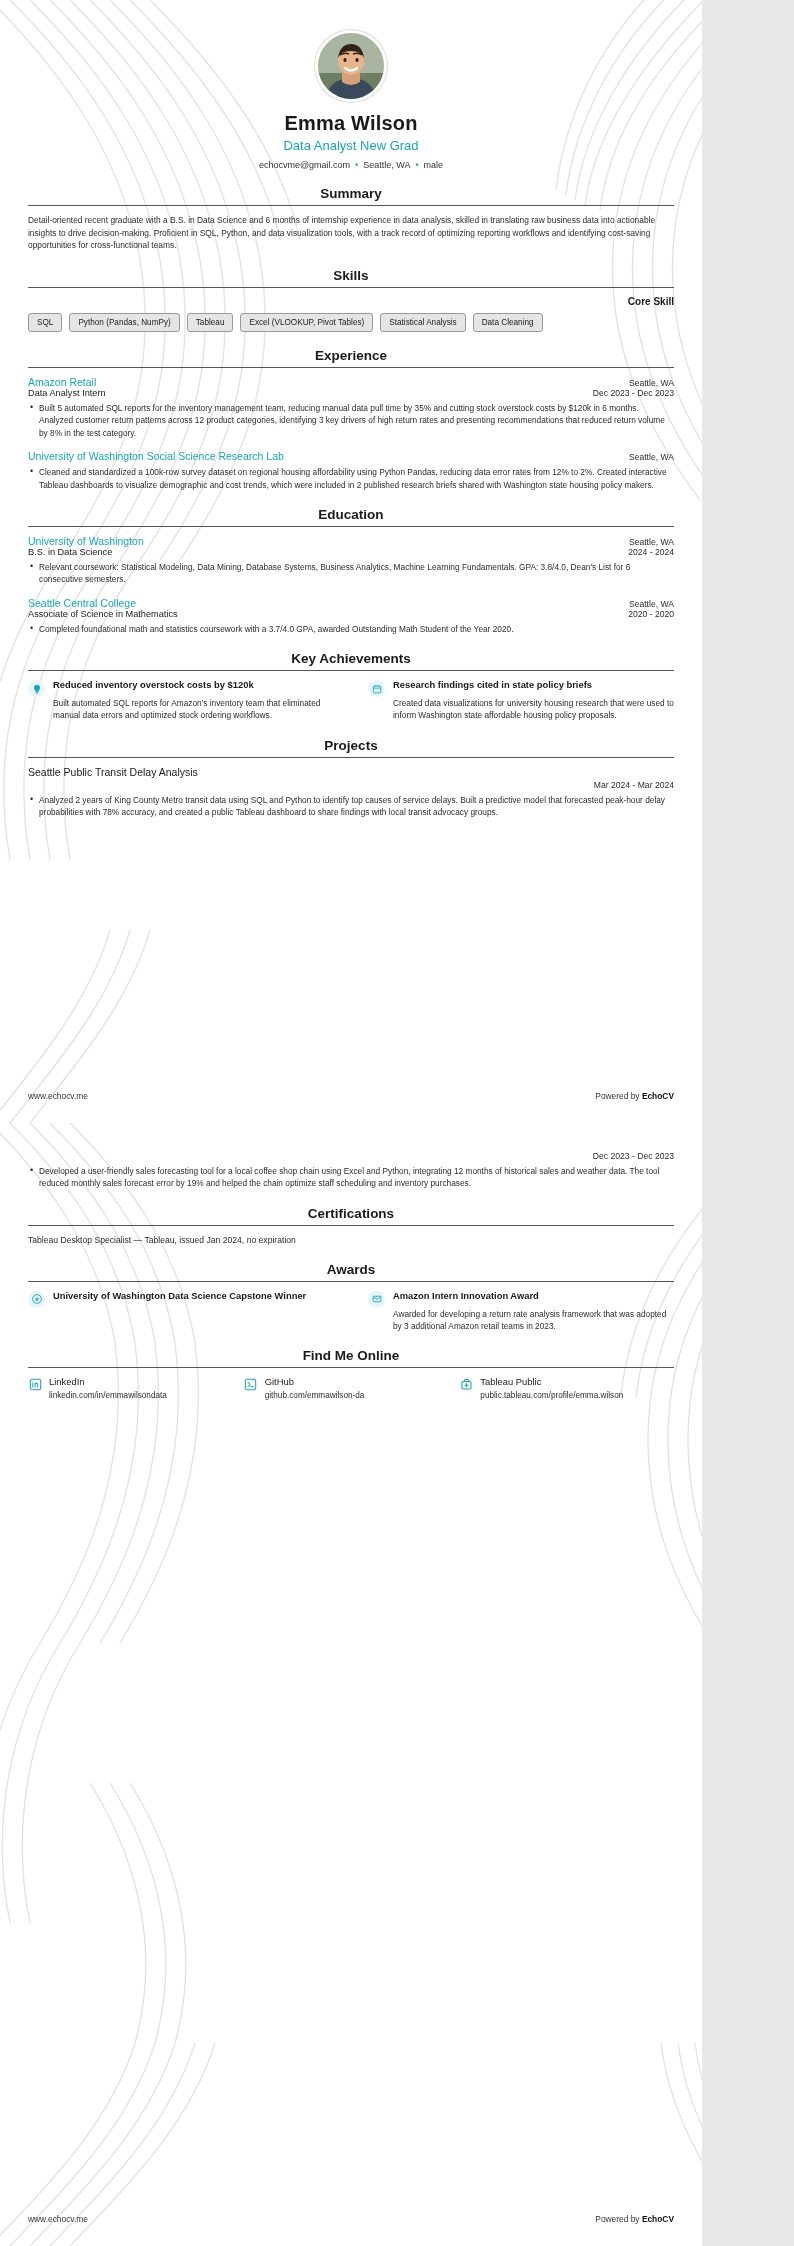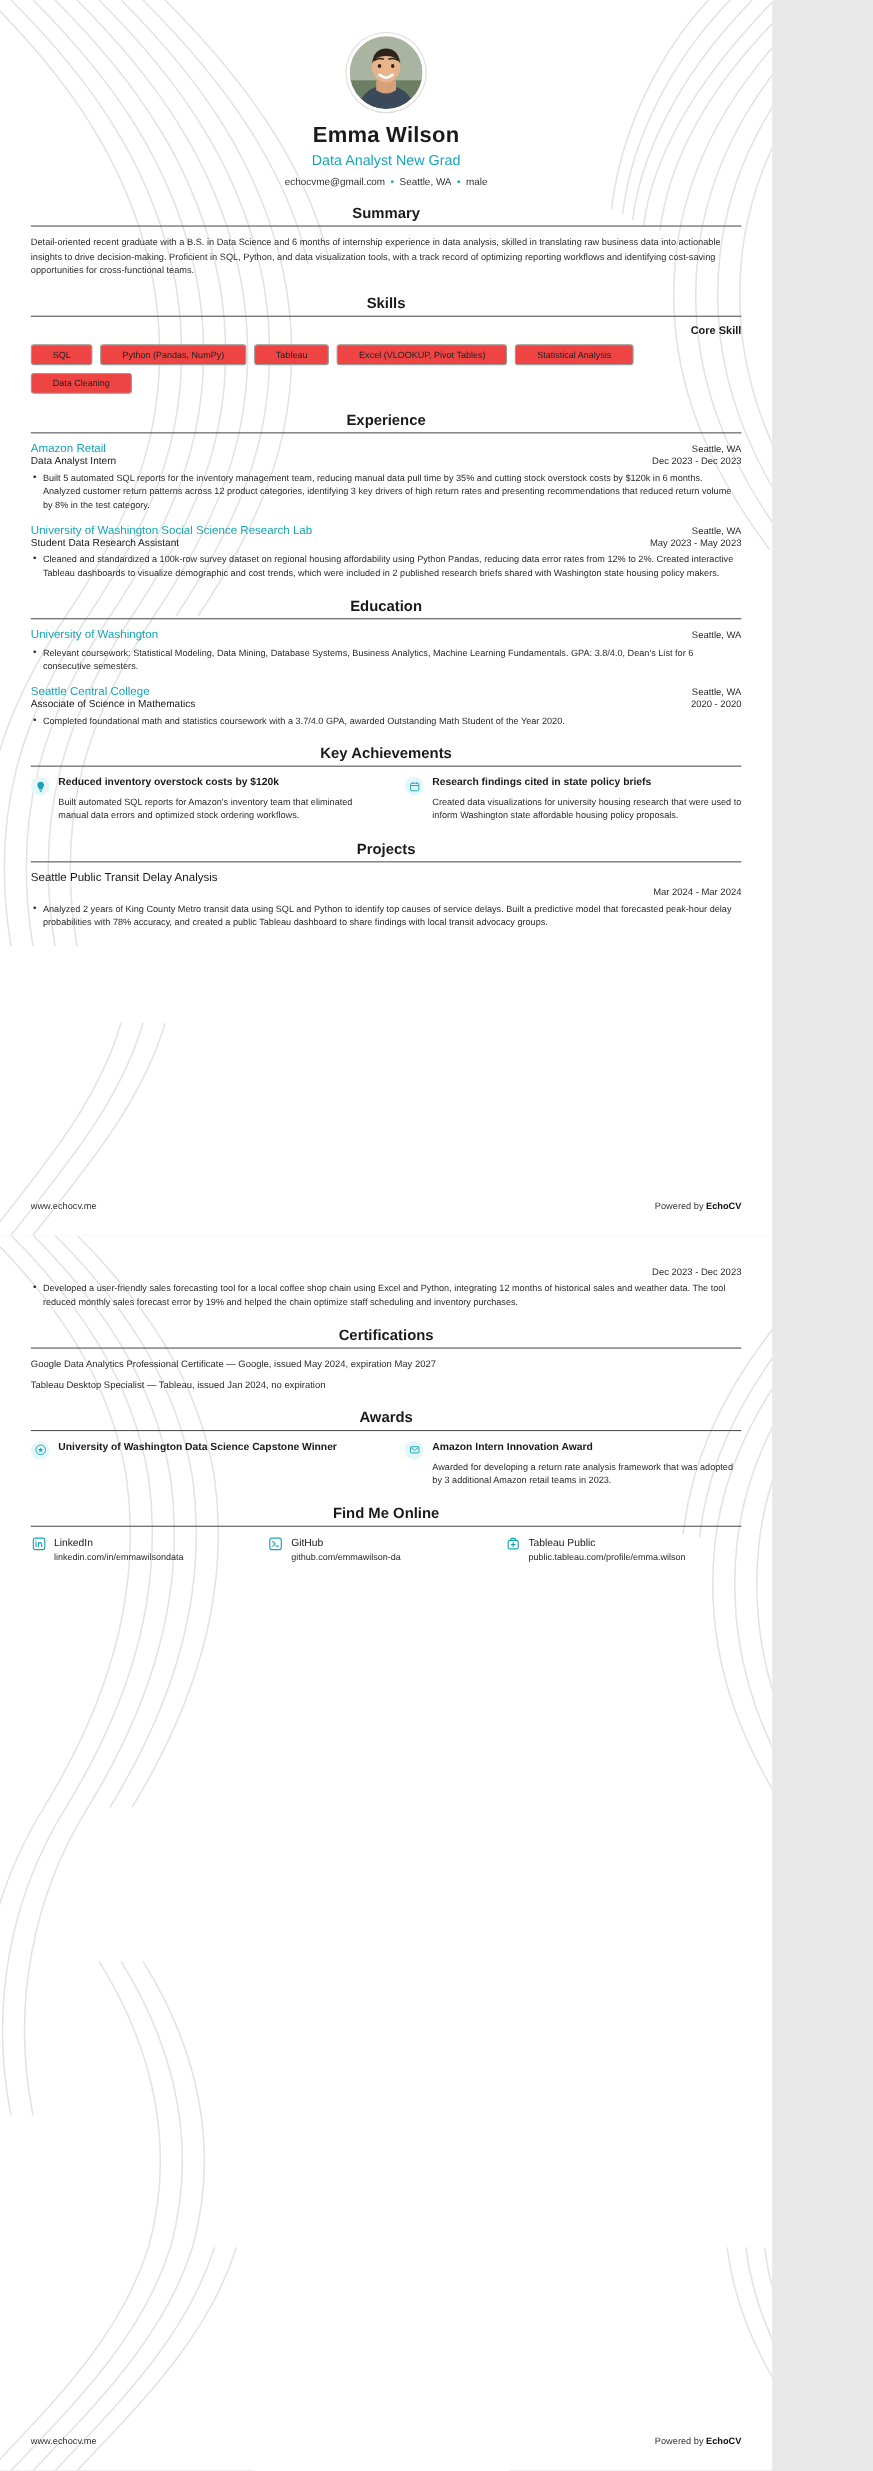--- a/index.html
+++ b/index.html
@@ -93,22 +93,22 @@
     color: #1a1a1a;
     margin-bottom: 6px;
     text-align: right;
   }
   .chips { display: flex; flex-wrap: wrap; gap: 7px; }
   .chip {
     border: 1px solid #9a9a9a;
     border-radius: 3px;
     font-size: 8.2px;
     color: #222;
-    padding: 4px 19px;
-    background: #ef4444;
+    padding: 4px 8px;
+    background: #e5e5e5;
     white-space: nowrap;
   }
 
   
   .entry { margin-bottom: 11px; }
   .entry-row {
     display: flex;
     justify-content: space-between;
     align-items: baseline;
   }
@@ -334,37 +334,37 @@
         <ul class="bullets">
           <li>Built 5 automated SQL reports for the inventory management team, reducing manual data pull time by 35% and cutting stock overstock costs by $120k in 6 months. Analyzed customer return patterns across 12 product categories, identifying 3 key drivers of high return rates and presenting recommendations that reduced return volume by 8% in the test category.</li>
         </ul>
       </div>
 
       <div class="entry">
         <div class="entry-row">
           <span class="org">University of Washington Social Science Research Lab</span>
           <span class="loc">Seattle, WA</span>
         </div>
-        <div class="entry-row">
-          <span class="role">Student Data Research Assistant</span>
-          <span class="dates">May 2023 - May 2023</span>
-        </div>
         <ul class="bullets">
           <li>Cleaned and standardized a 100k-row survey dataset on regional housing affordability using Python Pandas, reducing data error rates from 12% to 2%. Created interactive Tableau dashboards to visualize demographic and cost trends, which were included in 2 published research briefs shared with Washington state housing policy makers.</li>
         </ul>
       </div>
     </div>
 
     <div class="sec">
       <div class="sec-title">Education</div>
 
       <div class="entry">
         <div class="entry-row">
           <span class="org">University of Washington</span>
           <span class="loc">Seattle, WA</span>
+        </div>
+        <div class="entry-row">
+          <span class="role">B.S. in Data Science</span>
+          <span class="dates">2024 - 2024</span>
         </div>
         <ul class="bullets">
           <li>Relevant coursework: Statistical Modeling, Data Mining, Database Systems, Business Analytics, Machine Learning Fundamentals. GPA: 3.8/4.0, Dean's List for 6 consecutive semesters.</li>
         </ul>
       </div>
 
       <div class="entry">
         <div class="entry-row">
           <span class="org">Seattle Central College</span>
           <span class="loc">Seattle, WA</span>
@@ -463,21 +463,20 @@
 
     <div>
       <div class="proj-dates">Dec 2023 - Dec 2023</div>
       <ul class="bullets">
         <li>Developed a user-friendly sales forecasting tool for a local coffee shop chain using Excel and Python, integrating 12 months of historical sales and weather data. The tool reduced monthly sales forecast error by 19% and helped the chain optimize staff scheduling and inventory purchases.</li>
       </ul>
     </div>
 
     <div class="sec">
       <div class="sec-title">Certifications</div>
-      <div class="cert-line">Google Data Analytics Professional Certificate — Google, issued May 2024, expiration May 2027</div>
       <div class="cert-line">Tableau Desktop Specialist — Tableau, issued Jan 2024, no expiration</div>
     </div>
 
     <div class="sec">
       <div class="sec-title">Awards</div>
       <div class="two-col">
 
         <div class="ka">
           <div class="ka-icon">
             <svg width="10" height="10" viewBox="0 0 16 16" fill="#1aa5b7">

